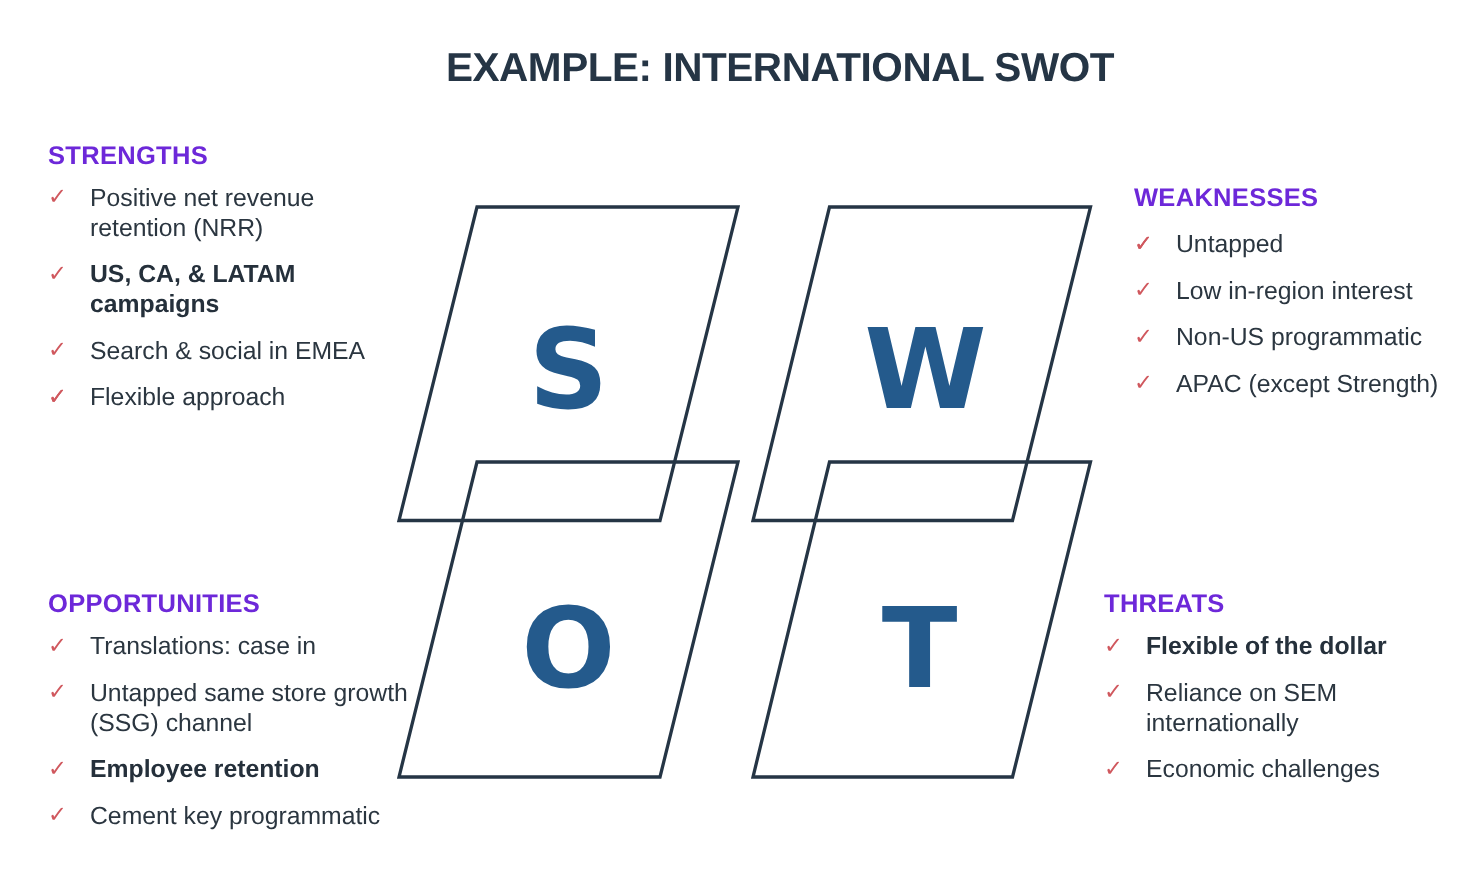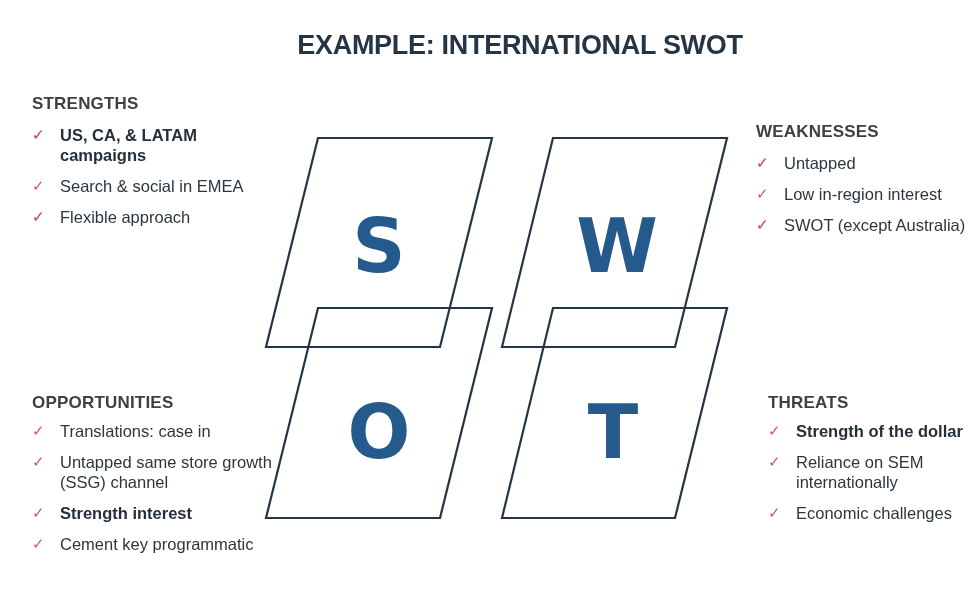--- a/index.html
+++ b/index.html
@@ -1,27 +1,27 @@
 <!DOCTYPE html>
 <html><head>
 <meta charset="utf-8">
 <style>
   html, body { margin: 0; padding: 0; background: #ffffff; }
   body { width: 975px; height: 590px; position: relative; overflow: hidden; font-family: "Liberation Sans", sans-serif; color: #2b3640; }
   .title { position: absolute; left: 0; width: 1040px; top: 30px; text-align: center; font-size: 27px; font-weight: bold; color: #253545; letter-spacing: -0.3px; }
   .section { position: absolute; }
-  .section h2 { margin: 0 0 8px 0; font-size: 17px; font-weight: bold; color: #404040; letter-spacing: 0.2px; }
+  .section h2 { margin: 0 0 8px 0; font-size: 17px; font-weight: bold; color: #6d28d9; letter-spacing: 0.2px; }
   .section ul { list-style: none; margin: 0; padding: 0; }
   .section li { position: relative; padding-left: 28px; font-size: 16.5px; line-height: 20px; margin-bottom: 11px; color: #2b3640; }
   .section li.bold { font-weight: bold; color: #25303b; }
   .check { position: absolute; left: 0; top: 0; color: #d0585e; font-size: 15px; font-weight: normal; }
   #strengths { left: 32px; top: 94px; width: 240px; }
   #weaknesses { left: 756px; top: 94px; width: 215px; margin-top: 28px; }
   #opportunities { left: 32px; top: 393px; width: 240px; }
-  #threats { left: 768px; top: 393px; width: 200px; }
+  #threats { left: 736px; top: 393px; width: 200px; }
   svg.swot { position: absolute; left: 0; top: 0; }
 </style>
 </head>
 <body>
 
 <div class="title">EXAMPLE: INTERNATIONAL SWOT</div>
 
 <svg class="swot" width="975" height="590" viewBox="0 0 975 590">
   <g fill="none" stroke="#253545" stroke-width="2.2" stroke-linejoin="miter">
     <polygon points="318,138 492,138 440,347 266,347"></polygon>
@@ -33,49 +33,49 @@
     <text x="379" y="272">S</text>
     <text x="617" y="272">W</text>
     <text x="379" y="458">O</text>
     <text x="613" y="458">T</text>
   </g>
 </svg>
 
 <div class="section" id="strengths">
   <h2>STRENGTHS</h2>
   <ul>
-    <li><span class="check">✓</span></li>
+    <li><span class="check">✓</span><span>Positive net revenue retention (NRR)</span></li>
     <li class="bold"><span class="check">✓</span><span>US, CA, &amp; LATAM campaigns</span></li>
     <li><span class="check">✓</span><span>Search &amp; social in EMEA</span></li>
     <li><span class="check">✓</span></li>
     <li><span class="check">✓</span><span>Flexible approach</span></li>
   </ul>
 </div>
 
 <div class="section" id="weaknesses">
   <h2>WEAKNESSES</h2>
   <ul>
     <li class="bold"><span class="check">✓</span></li>
     <li><span class="check">✓</span><span>Untapped</span></li>
     <li><span class="check">✓</span><span>Low in-region interest</span></li>
-    <li><span class="check">✓</span></li>
-    <li><span class="check">✓</span><span>SWOT (except Australia)</span></li>
+    <li><span class="check">✓</span><span>Non-US programmatic</span></li>
+    <li><span class="check">✓</span><span>APAC (except Strength)</span></li>
   </ul>
 </div>
 
 <div class="section" id="opportunities">
   <h2>OPPORTUNITIES</h2>
   <ul>
     <li><span class="check">✓</span><span>Translations: case in</span></li>
     <li><span class="check">✓</span><span>Untapped same store growth (SSG) channel</span></li>
-    <li class="bold"><span class="check">✓</span><span>Strength interest</span></li>
+    <li class="bold"><span class="check">✓</span><span>Employee retention</span></li>
     <li><span class="check">✓</span><span>Cement key programmatic</span></li>
   </ul>
 </div>
 
 <div class="section" id="threats">
   <h2>THREATS</h2>
   <ul>
-    <li class="bold"><span class="check">✓</span><span>Strength of the dollar</span></li>
+    <li class="bold"><span class="check">✓</span><span>Flexible of the dollar</span></li>
     <li><span class="check">✓</span><span>Reliance on SEM internationally</span></li>
     <li><span class="check">✓</span><span>Economic challenges</span></li>
   </ul>
 </div>
 
 </body></html>

